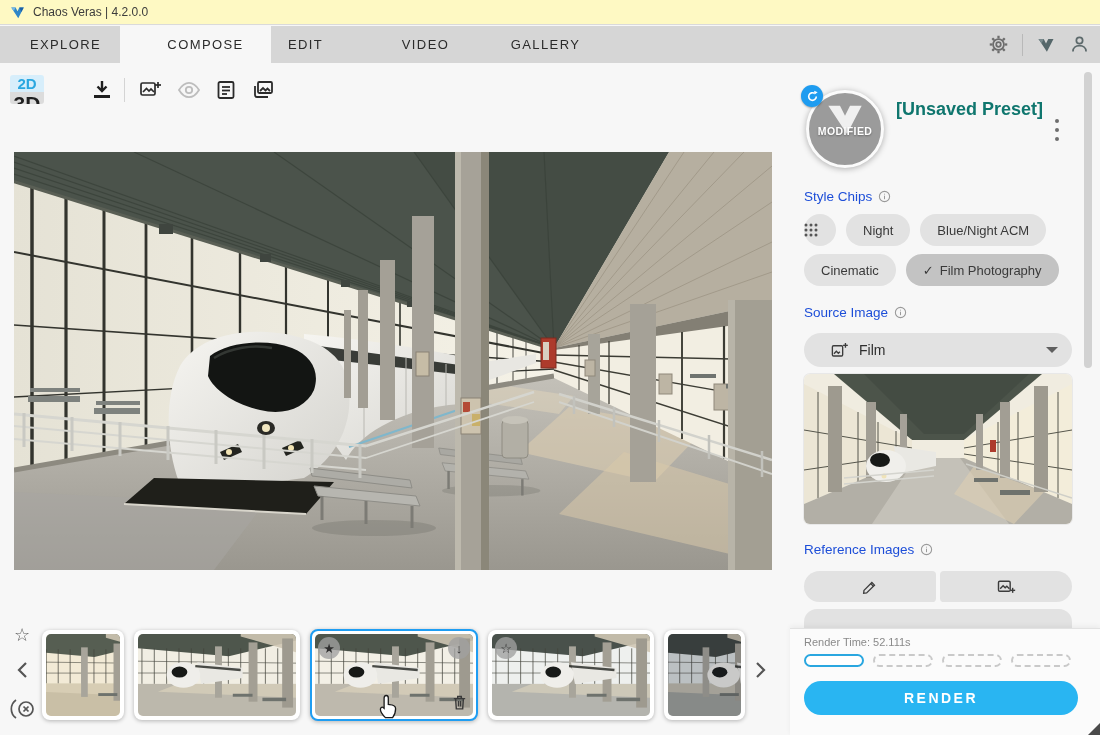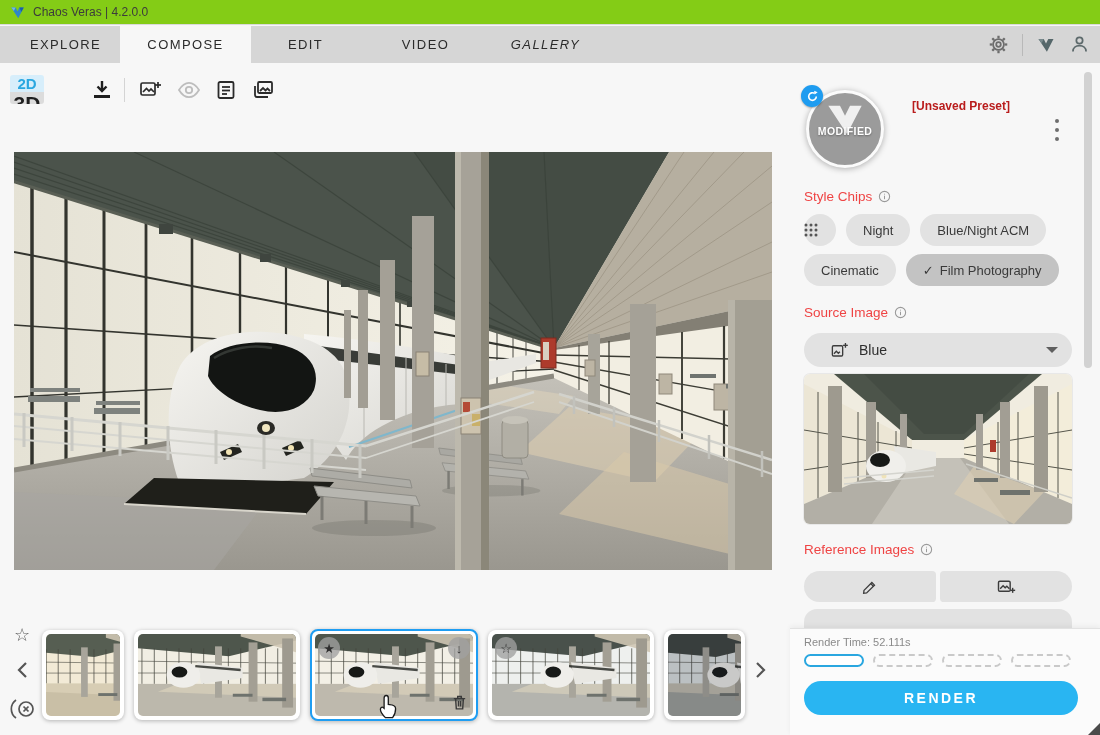--- a/index.html
+++ b/index.html
@@ -3,31 +3,31 @@
 <meta charset="utf-8">
 <style>
   html,body{margin:0;padding:0;}
   body{width:1100px;height:735px;position:relative;overflow:hidden;
        background:#f7f7f7;font-family:"Liberation Sans","DejaVu Sans",sans-serif;
        -webkit-font-smoothing:antialiased;}
   .abs{position:absolute;}
   svg{display:block;}
 
   
-  .titlebar{left:0;top:0;width:1100px;height:25px;background:#84cc16;
+  .titlebar{left:0;top:0;width:1100px;height:25px;background:#fef9c3;
             border-bottom:1px solid #dadada;display:flex;align-items:center;
             gap:8px;padding-left:10px;box-sizing:border-box;font-size:12px;color:#3c3c3c;}
 
   
   .tabbar{left:0;top:26px;width:1100px;height:37px;background:#d6d6d6;}
   .tab{position:absolute;top:0;height:37px;width:131px;display:flex;align-items:center;
        justify-content:center;font-size:13px;letter-spacing:1.4px;color:#2b2b2b;cursor:default;}
   .tab:nth-child(1){left:0;}.tab:nth-child(2){left:120px;}.tab:nth-child(3){left:240px;}
-  .tab:nth-child(4){left:360px;}.tab:nth-child(5){left:480px;font-style:italic;}
-  .tab.active{background:#f7f7f7;}
+  .tab:nth-child(4){left:360px;}.tab:nth-child(5){left:480px;}
+  .tab.active{background:#f7f7f7;padding-left:20px;}
   .header-icons{right:10px;top:26px;height:37px;display:flex;align-items:center;gap:13px;}
   .hdr-sep{width:1px;height:22px;background:#b9b9b9;}
 
   
   .seg2d3d{left:10px;top:75px;display:flex;border-radius:3px;overflow:hidden;height:29px;flex-direction:column;}
   .seg2d3d .m2d{width:34px;background:#d7eefb;color:#2aa7e0;font-weight:bold;font-size:15px;
                 display:flex;align-items:center;justify-content:center;}
   .seg2d3d .m3d{width:34px;background:#dcdcdc;color:#1f1f1f;font-weight:bold;font-size:21px;
                 display:flex;align-items:center;justify-content:center;}
   .vt-icon{position:absolute;top:78px;width:24px;height:24px;}
@@ -50,26 +50,26 @@
   .strip-icon{color:#5c5c5c;}
 
   
   .avatar{left:806px;top:90px;width:72px;height:72px;border-radius:50%;background:#9b9b9b;
           border:3px solid #fbfbfb;box-shadow:0 1px 6px rgba(0,0,0,.3);box-sizing:content-box;}
   .avatar .vlogo{position:absolute;left:14px;top:6px;}
   .avatar .modtxt{position:absolute;left:0;right:0;top:32px;text-align:center;color:#fff;
                   font-weight:bold;font-size:10.5px;letter-spacing:.4px;text-shadow:0 1px 2px rgba(0,0,0,.35);}
   .avatar-badge{left:801px;top:85px;width:22px;height:22px;border-radius:50%;background:#1e9cf0;
                 display:flex;align-items:center;justify-content:center;box-shadow:0 1px 2px rgba(0,0,0,.3);}
-  .preset-name{left:896px;top:99px;width:160px;font-size:12px;font-weight:bold;color:#b91c1c;margin-left:16px;}
+  .preset-name{left:896px;top:99px;width:160px;font-size:18px;font-weight:bold;color:#0f766e;}
   .kebab{left:1050px;top:118px;width:14px;height:24px;display:flex;flex-direction:column;
          align-items:center;justify-content:space-between;padding:1px 0;box-sizing:border-box;}
   .kebab span{width:4px;height:4px;border-radius:50%;background:#6e6e6e;}
 
-  .sec-label{font-size:13.5px;color:#ef4444;display:flex;align-items:center;gap:6px;}
+  .sec-label{font-size:13.5px;color:#1d4ed8;display:flex;align-items:center;gap:6px;}
   .chips-row{left:804px;display:flex;gap:10px;align-items:center;}
   .chip{height:32px;border-radius:16px;background:#e2e2e2;border:none;display:inline-flex;
         align-items:center;justify-content:flex-start;gap:6px;padding:0 17px;font-size:13px;color:#3a3a3a;
         font-family:inherit;}
   .chip.selected{background:#c3c3c3;}
   .chip-grid{width:32px;padding:0;border-radius:50%;}
   .dropdown{left:804px;top:333px;width:268px;height:34px;border-radius:17px;background:#e2e2e2;
             display:flex;align-items:center;box-sizing:border-box;padding:0 14px 0 26px;gap:10px;
             font-size:14px;color:#2e2e2e;}
   .caret{margin-left:auto;width:0;height:0;border-left:6px solid transparent;
@@ -677,21 +677,21 @@
       <line x1="8" y1="4.6" x2="8" y2="5.6"></line>
   </svg>
 </div>
 <div class="abs dropdown">
   <svg width="19" height="19" viewBox="0 0 24 24" fill="none" stroke="#3c3c3c" stroke-width="1.7">
     <rect x="3" y="6" width="13" height="13" rx="1.5"></rect>
       <path d="M5,16 l3,-3 2.5,2.5 2,-2"></path>
     <line x1="19.5" y1="2.5" x2="19.5" y2="8.5"></line>
       <line x1="16.5" y1="5.5" x2="22.5" y2="5.5"></line>
   </svg>
-  <span>Blue</span>
+  <span>Film</span>
   <span class="caret"></span>
 </div>
 
 <div class="abs src-thumb">
   <svg viewBox="0 0 268 150" width="268" height="150">
     <rect width="268" height="150" fill="#f0ece0"></rect>
     <polygon points="30,0 238,0 160,66 108,66" fill="#4c544a"></polygon>
     <polygon points="60,0 225,0 160,60 120,60" fill="#40483f" opacity=".6"></polygon>
     <polygon points="0,10 108,66 108,84 0,130" fill="#ece6d5"></polygon>
     <polygon points="268,10 160,66 160,84 268,130" fill="#f3edda"></polygon>

